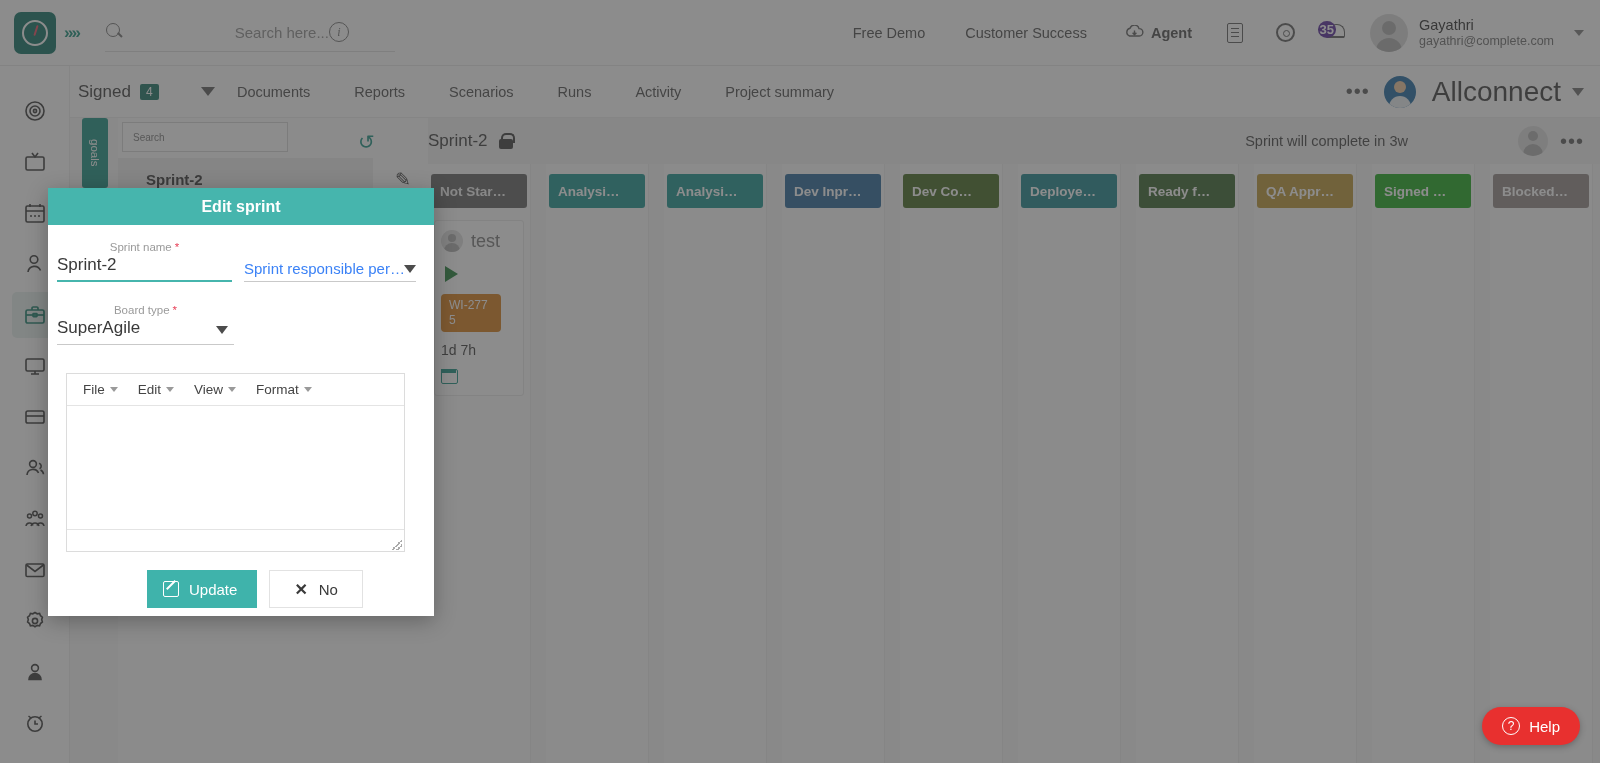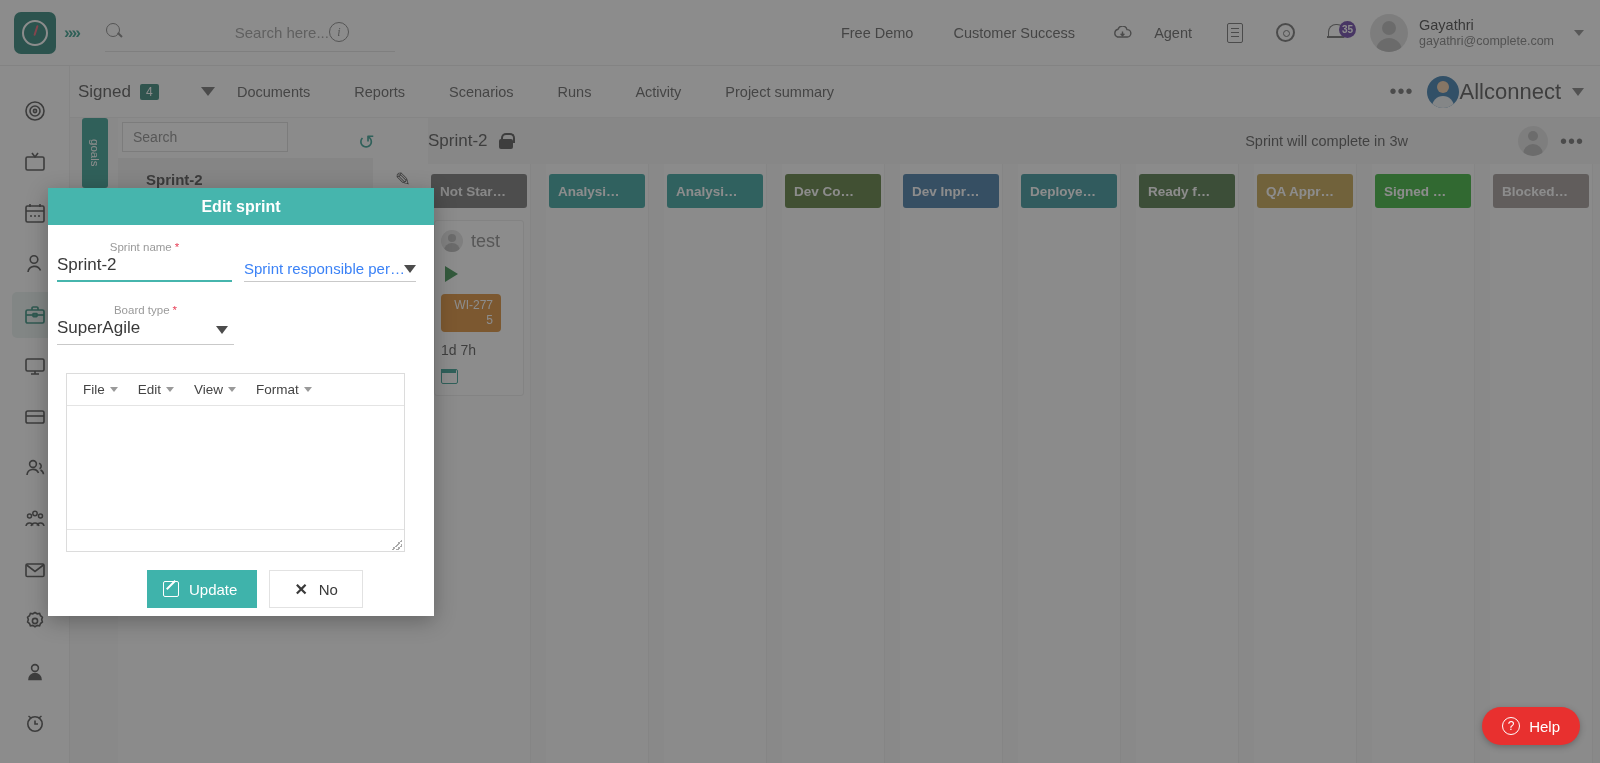--- a/index.html
+++ b/index.html
@@ -66,21 +66,21 @@
   .info-ico {
     width: 20px; height: 20px; border: 1.6px solid #6d6d6d; border-radius: 50%;
     color: #6d6d6d; font-size: 12px; display: flex; align-items: center;
     justify-content: center; font-style: italic; font-family: "Liberation Serif", serif;
   }
   .top-spacer { flex: 1 1 auto; }
   .top-link {
     font-size: 14.5px; color: #444; padding: 0 20px; white-space: nowrap;
     cursor: pointer;
   }
-  .agent-link { display: flex; align-items: center; gap: 22px; padding: 0 18px; }
+  .agent-link { display: flex; align-items: flex-start; gap: 7px; padding: 0 18px; font-weight: bold; }
   .cloud-ico {
     width: 19px; height: 13px; position: relative;
   }
   .cloud-ico svg { display: block; }
   .top-ico-btn {
     width: 50px; height: 40px; display: flex; align-items: center;
     justify-content: center; cursor: pointer; position: relative;
   }
   .doc-ico {
     width: 16px; height: 20px; border: 1.7px solid #555; border-radius: 2px;
@@ -103,22 +103,22 @@
   }
   .bell-ico::before {
     content: ""; position: absolute; left: 1px; top: 1px; width: 15px; height: 13px;
     border: 1.7px solid #555; border-radius: 8px 8px 2px 2px; border-bottom: none;
   }
   .bell-ico::after {
     content: ""; position: absolute; left: 0px; top: 13px; width: 17px; height: 1.7px;
     background: #555;
   }
   .bell-badge {
-    position: absolute; top: 8px; right: 4px; min-width: 17px; height: 17px;
-    background: #4c1d95; color: #fff; border-radius: 50%; font-size: 10px;
+    position: absolute; top: 8px; right: 24px; min-width: 17px; height: 17px;
+    background: #4c1d95; color: #fff; border-radius: 50%; font-size: 13px;
     display: flex; align-items: center; justify-content: center; padding: 0 2px;
     font-weight: bold;
   }
   .user-block { display: flex; align-items: center; gap: 11px; padding: 0 8px 0 10px; }
   .avatar-circle {
     width: 38px; height: 38px; border-radius: 50%; background: #d8d8d8;
     position: relative; overflow: hidden; flex: 0 0 auto;
   }
   .avatar-circle::before {
     content: ""; position: absolute; left: 12px; top: 7px; width: 14px; height: 14px;
@@ -163,21 +163,21 @@
     position: relative; overflow: hidden;
   }
   .proj-avatar::before {
     content: ""; position: absolute; left: 10px; top: 5px; width: 12px; height: 12px;
     background: #f0c49a; border-radius: 50%;
   }
   .proj-avatar::after {
     content: ""; position: absolute; left: 5px; top: 20px; width: 22px; height: 14px;
     background: #e9eef2; border-radius: 11px 11px 0 0;
   }
-  .proj-name { font-size: 22px; color: #333; margin-left: 0; }
+  .proj-name { font-size: 28px; color: #333; margin-left: 16px; }
   .proj-caret {
     width: 0; height: 0; border-left: 6px solid transparent;
     border-right: 6px solid transparent; border-top: 8px solid #666; margin-left: 11px;
   }
 
   
   .rail {
     position: absolute; top: 66px; left: 0; width: 70px; height: 697px;
     background: #ffffff; border-right: 1px solid #ececec; z-index: 6;
     display: flex; flex-direction: column; align-items: center; padding-top: 22px;
@@ -233,21 +233,21 @@
     background: #0f8c7c; color: #fff; font-size: 11.5px;
     writing-mode: vertical-rl; text-orientation: mixed;
     display: flex; align-items: center; justify-content: center; border-radius: 3px;
   }
   .panel {
     position: absolute; top: 0; left: 48px; width: 310px; height: 645px;
     background: #fdfdfd;
   }
   .panel-search {
     width: 166px; height: 30px; margin: 4px 0 0 4px; border: 1px solid #d6d6d6;
-    background: #fff; font-size: 14px; color: #555; padding: 0 10px;
+    background: #fff; font-size: 10px; color: #555; padding: 0 10px;
     font-family: "Liberation Sans", sans-serif; outline: none;
   }
   .undo-ico {
     position: absolute; left: 240px; top: 12px; color: #0f8c7c; font-size: 20px;
   }
   .sprint-row {
     position: absolute; top: 40px; left: 0; width: 255px; height: 42px;
     background: #ececec; display: flex; align-items: center;
   }
   .sprint-row-name { font-size: 15px; font-weight: bold; color: #2b2b2b; margin-left: 28px; }
@@ -286,21 +286,21 @@
   }
   .card-user-name { font-size: 18px; color: #737373; }
   .play-tri {
     width: 0; height: 0; border-top: 8px solid transparent;
     border-bottom: 8px solid transparent; border-left: 13px solid #157a2d;
     margin: 14px 0 0 4px;
   }
   .wi-badge {
     display: inline-block; background: #d4760f; color: #fff; font-size: 12px;
     border-radius: 4px; padding: 4px 8px; margin-top: 12px; line-height: 1.25;
-    max-width: 60px; word-break: break-all; text-align: right;
+    max-width: 60px; word-break: break-all;
   }
   .card-time { font-size: 14px; color: #333; margin-top: 10px; }
   .cal-ico {
     width: 17px; height: 16px; margin-top: 9px; position: relative;
   }
   .cal-ico::before {
     content: ""; position: absolute; left: 0; top: 2px; width: 15px; height: 13px;
     border: 1.8px solid #0f8c7c; border-radius: 2px;
   }
   .cal-ico::after {
@@ -644,24 +644,24 @@
           </div>
         </div>
 
         <div class="col">
           <div class="col-head" style="background:#0e8e8a">Analysi…</div>
         </div>
         <div class="col">
           <div class="col-head" style="background:#0e8e8a">Analysi…</div>
         </div>
         <div class="col">
+          <div class="col-head" style="background:#1e5f93">Dev Inpr…</div>
+        </div>
+        <div class="col">
           <div class="col-head" style="background:#3c6215">Dev Co…</div>
-        </div>
-        <div class="col">
-          <div class="col-head" style="background:#1e5f93">Dev Inpr…</div>
         </div>
         <div class="col">
           <div class="col-head" style="background:#117f86">Deploye…</div>
         </div>
         <div class="col">
           <div class="col-head" style="background:#2f5c22">Ready f…</div>
         </div>
         <div class="col">
           <div class="col-head" style="background:#b8902b">QA Appr…</div>
         </div>

